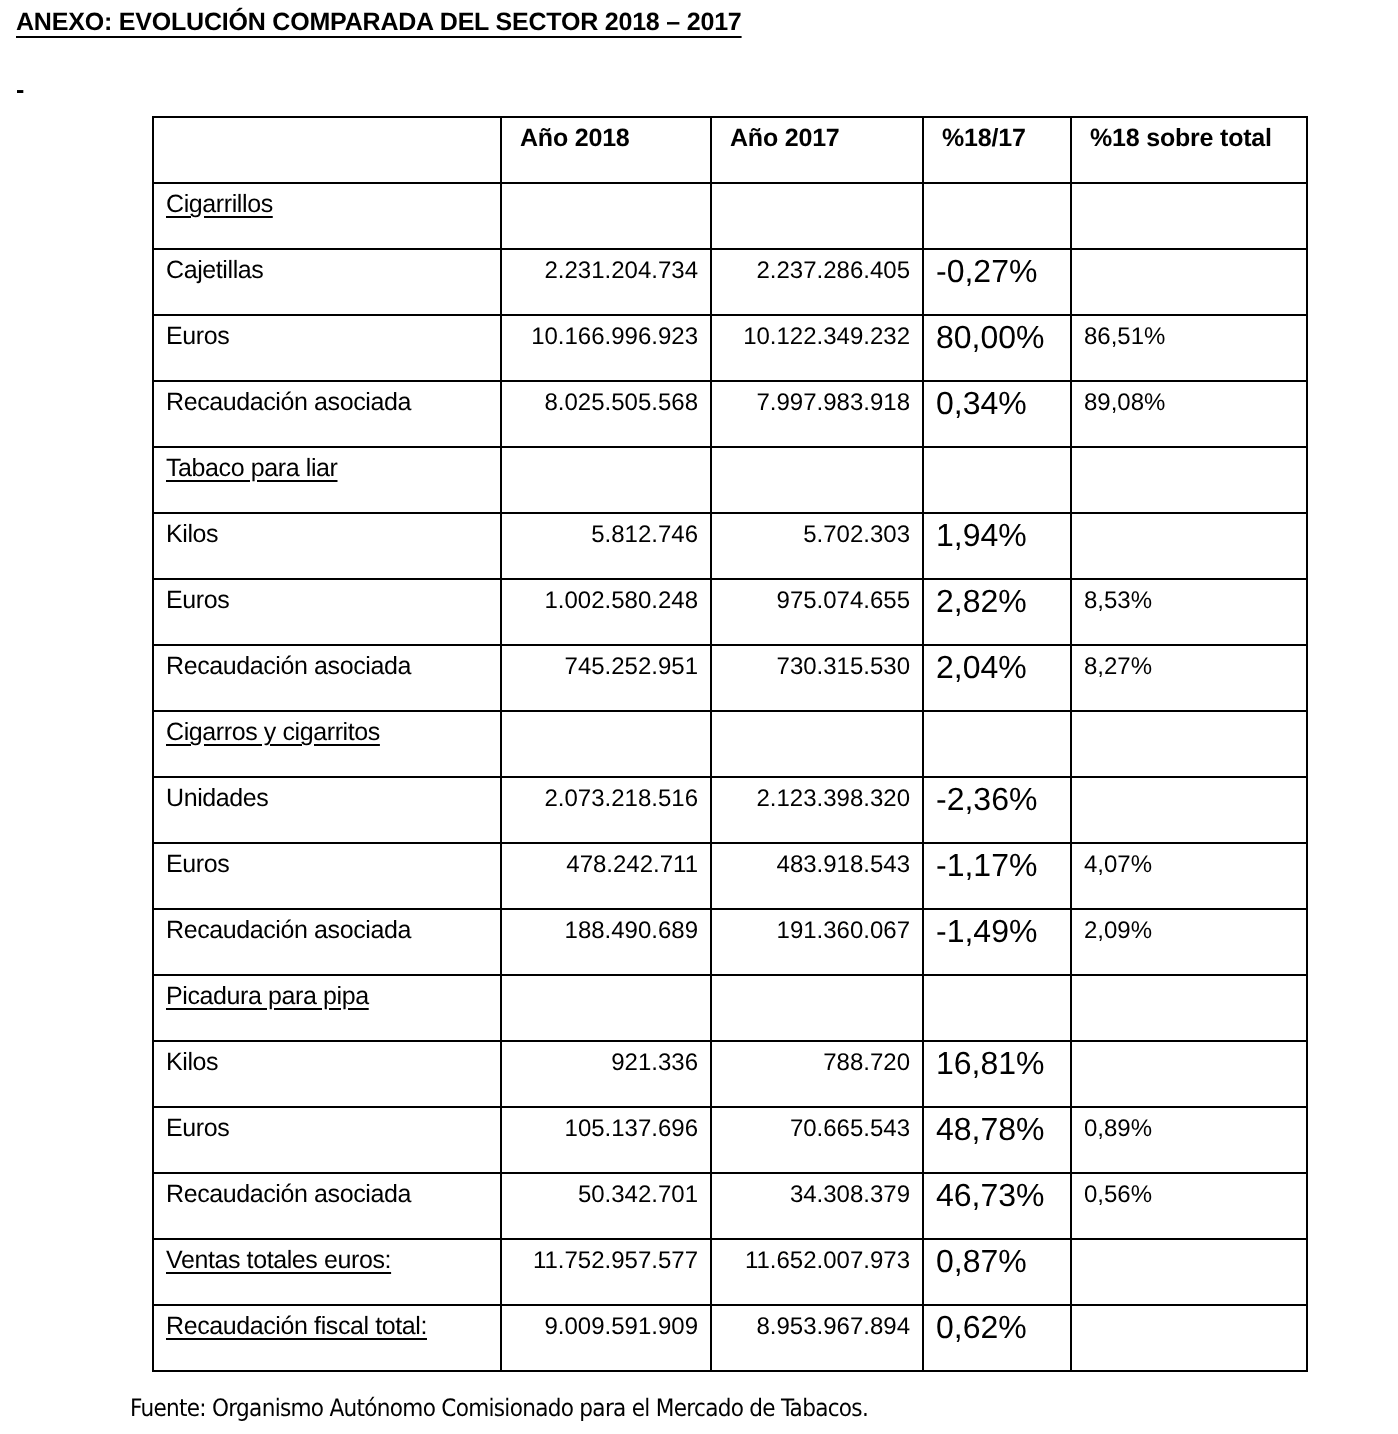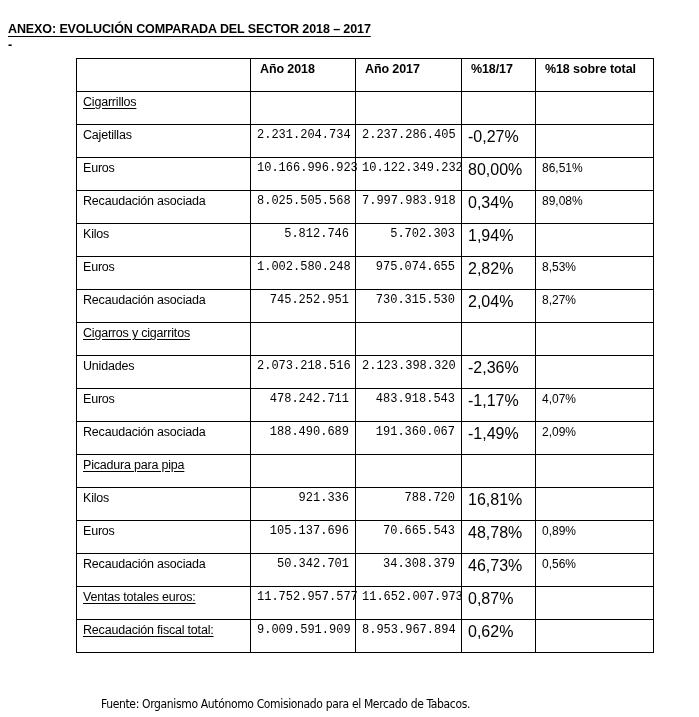--- a/index.html
+++ b/index.html
@@ -20,21 +20,20 @@
   #page-title {
     position: absolute;
     left: 8px;
     top: 4px;
     font-size: 12.5px;
     font-weight: bold;
     letter-spacing: -0.1px;
     text-decoration: underline;
     text-underline-offset: 3px;
     white-space: nowrap;
-    margin-top: 18px;
   }
 
   
   #sub-dash {
     position: absolute;
     left: 8px;
     top: 38px;
     font-size: 12.5px;
     font-weight: bold;
     line-height: 14px;
@@ -90,21 +89,20 @@
     text-decoration: underline;
     text-underline-offset: 2px;
   }
 
   
   td.num {
     text-align: right;
     padding-right: 8px;
     font-size: 12px;
     white-space: nowrap;
-    font-family: Liberation Mono, monospace;
   }
   td.pct {
     text-align: left;
     padding-left: 8px;
     font-size: 16px;
     white-space: nowrap;
   }
   td.share {
     text-align: left;
     font-size: 12px;
@@ -114,21 +112,20 @@
   
   #source-note {
     position: absolute;
     left: 65px;
     top: 697px;
     font-size: 12px;
     font-family: "DejaVu Sans", sans-serif;
     font-stretch: condensed;
     white-space: nowrap;
     letter-spacing: -0.35px;
-    margin-left: 36px;
   }
 </style>
 </head>
 <body>
 
 <div id="page-title">ANEXO: EVOLUCIÓN COMPARADA DEL SECTOR 2018 – 2017</div>
 
 <div id="sub-dash">-</div>
 
 <table id="data-table">
@@ -171,20 +168,27 @@
         <td class="share">86,51%</td>
       </tr>
       <tr>
         <td class="label item">Recaudación asociada</td>
         <td class="num">8.025.505.568</td>
         <td class="num">7.997.983.918</td>
         <td class="pct">0,34%</td>
         <td class="share">89,08%</td>
       </tr>
       <tr>
+        <td class="label section">Tabaco para liar</td>
+        <td class="num"></td>
+        <td class="num"></td>
+        <td class="pct"></td>
+        <td class="share"></td>
+      </tr>
+      <tr>
         <td class="label item">Kilos</td>
         <td class="num">5.812.746</td>
         <td class="num">5.702.303</td>
         <td class="pct">1,94%</td>
         <td class="share"></td>
       </tr>
       <tr>
         <td class="label item">Euros</td>
         <td class="num">1.002.580.248</td>
         <td class="num">975.074.655</td>

